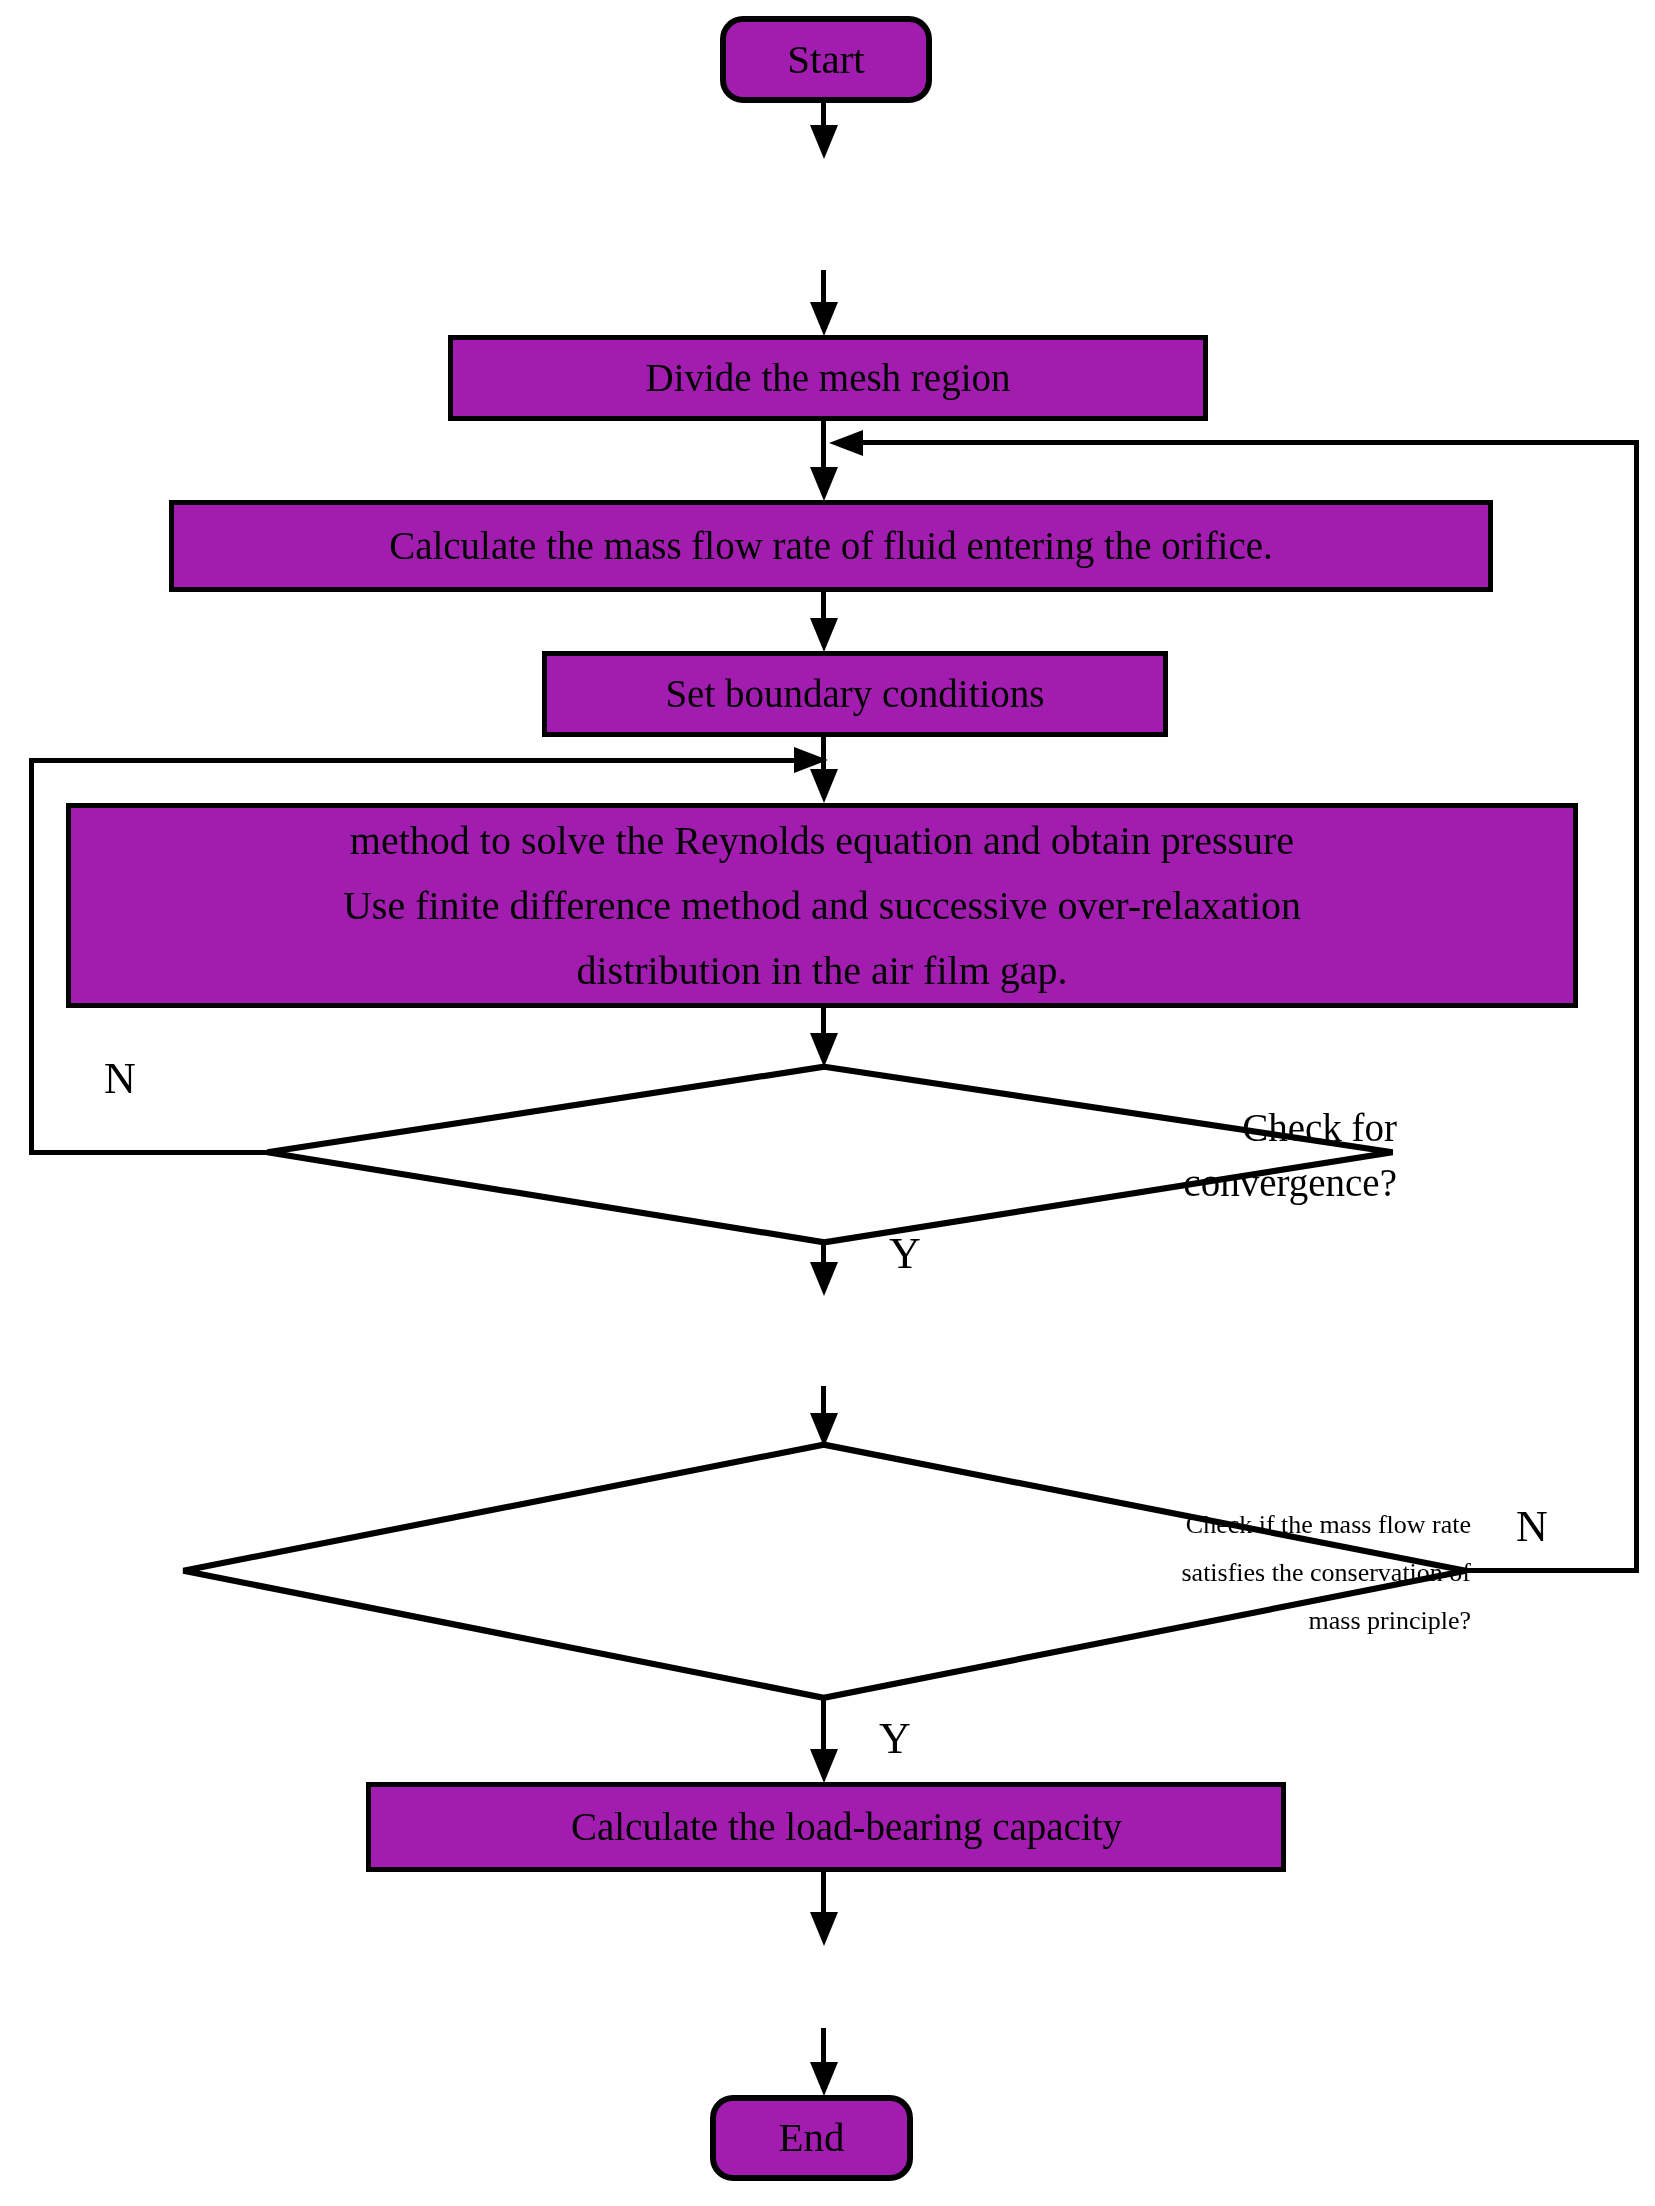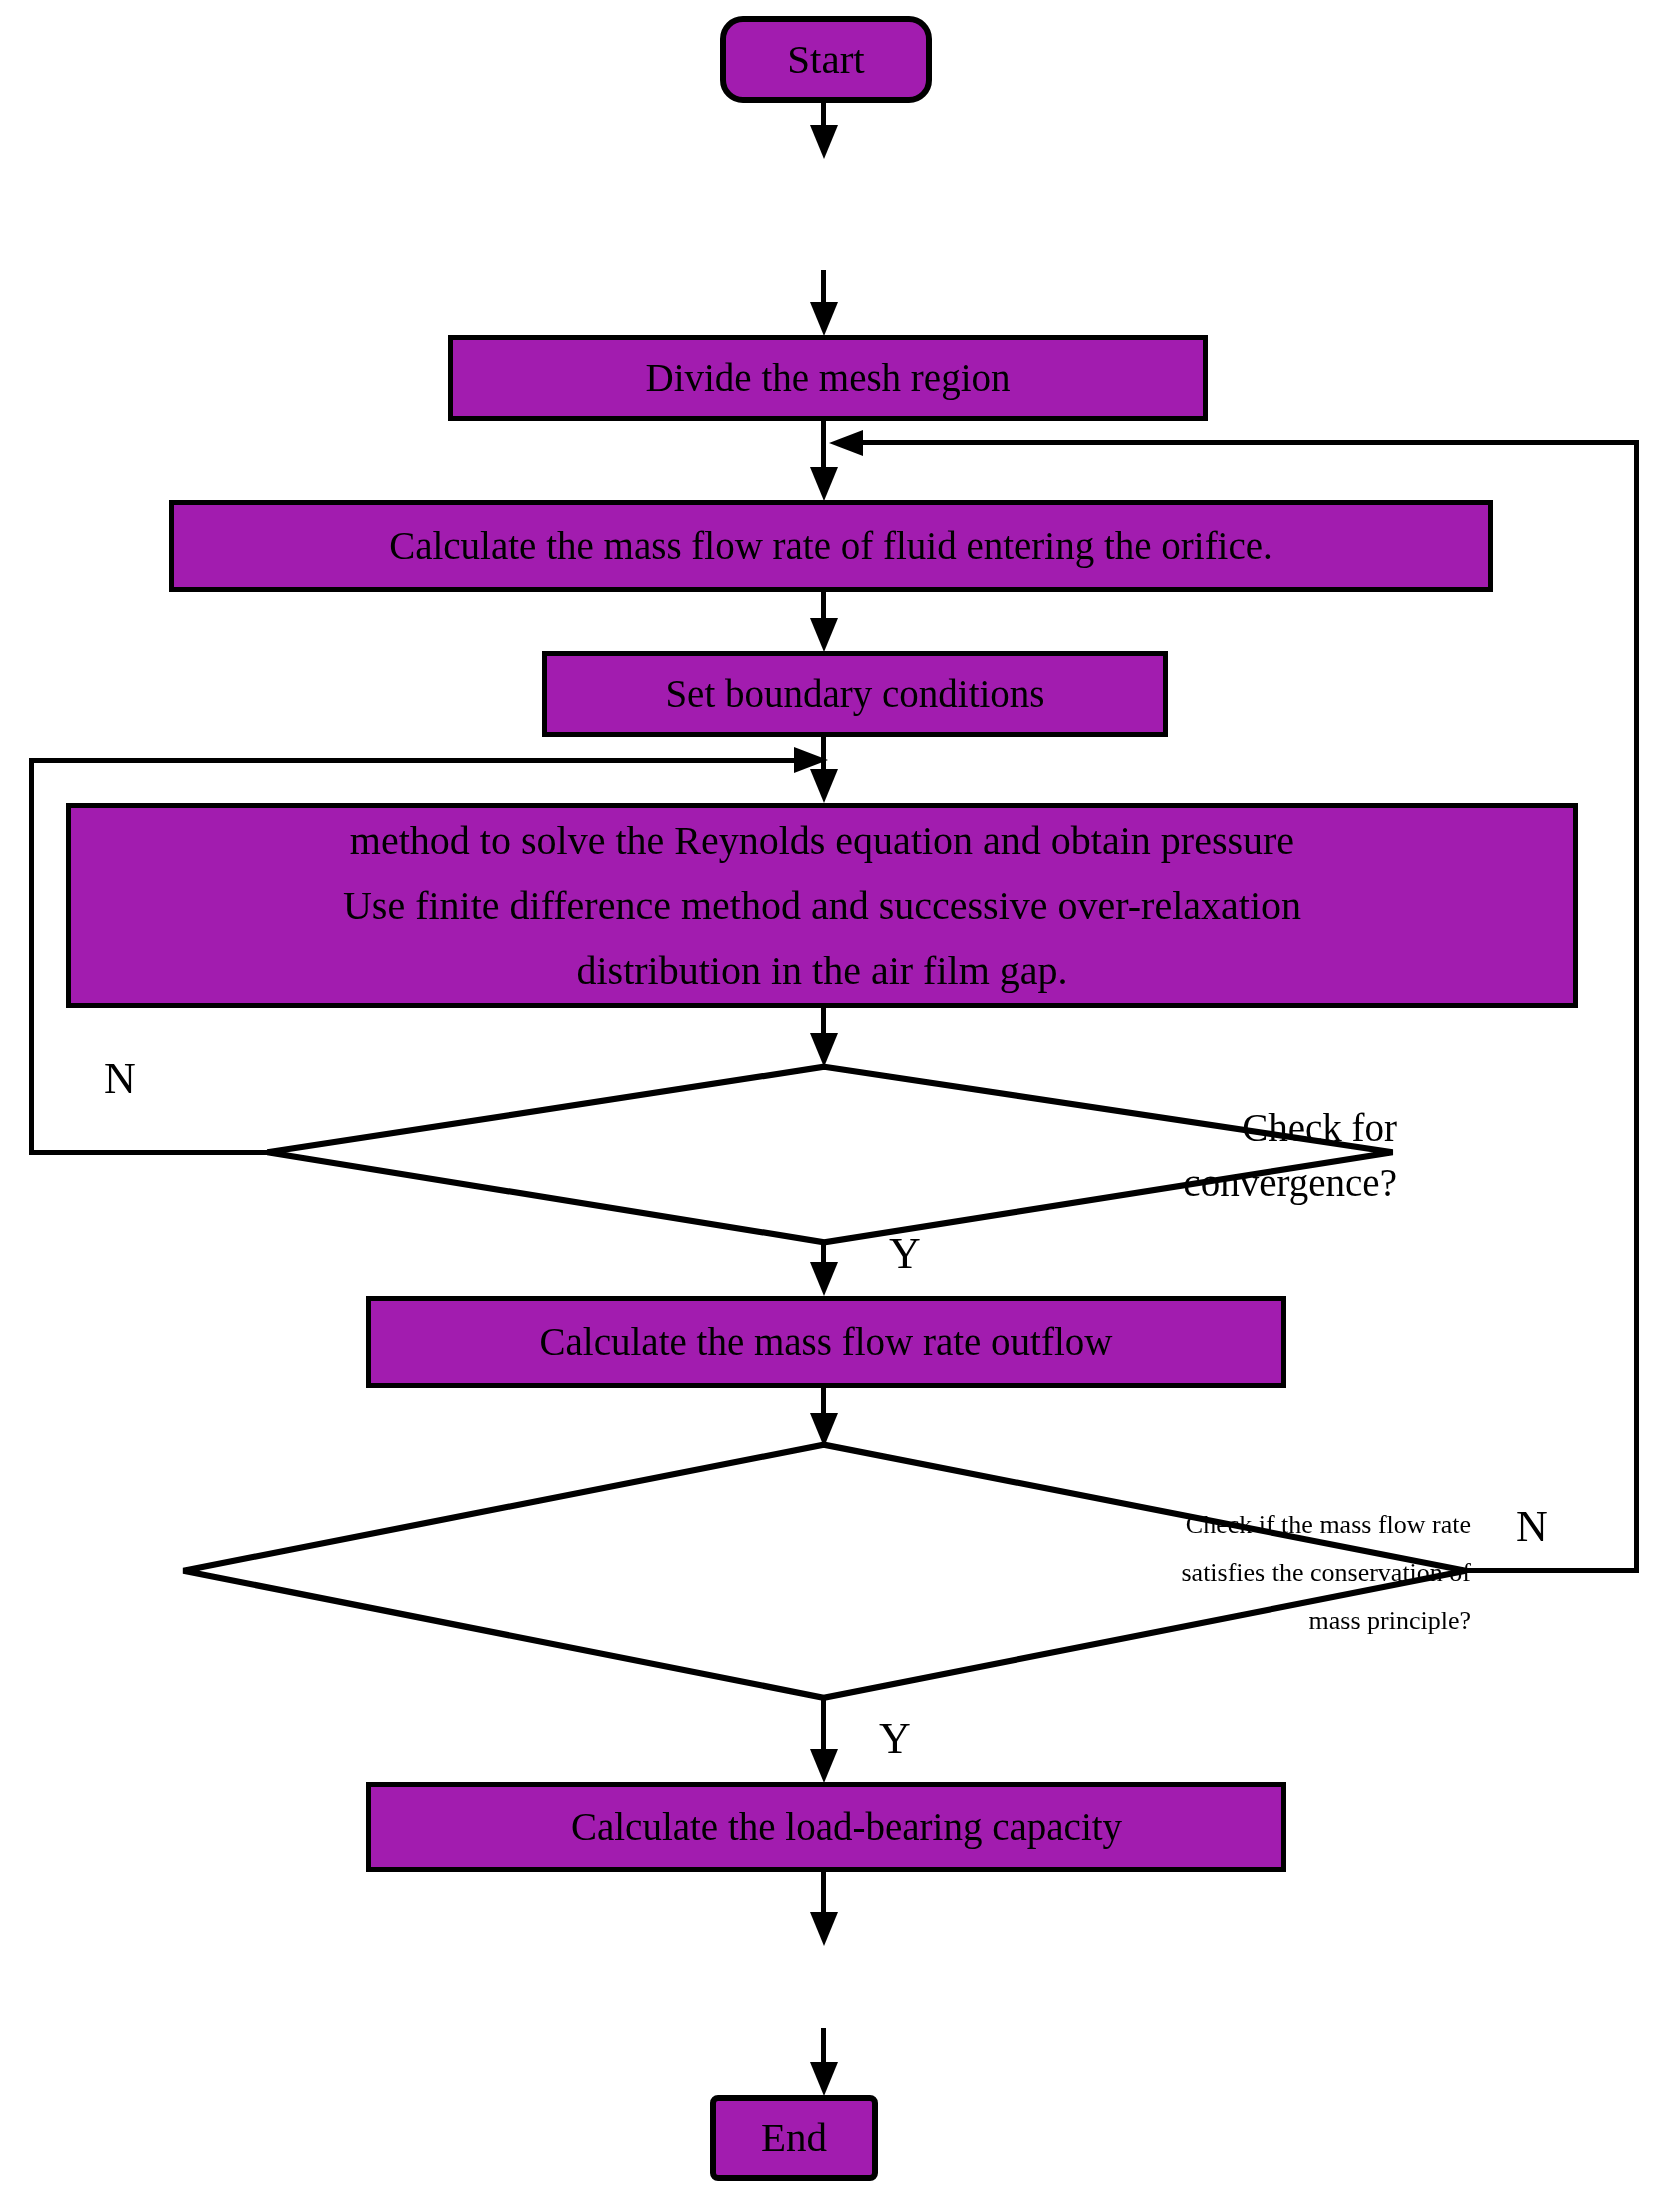--- a/index.html
+++ b/index.html
@@ -139,41 +139,38 @@
   <div class="diamond" style="left:263px;top:1063px;width:1134px;height:183px;">
     <svg width="1134" height="183" viewBox="0 0 1285 207">
       <polygon points="636,4 1280,101 636,203 5,101" fill="#ffffff" stroke="#000000" stroke-width="7"></polygon>
     </svg>
     <div class="dtext dtext-lg">
       <div>Check for</div>
       <div>convergence?</div>
     </div>
   </div>
 
-  <div class="node" style="left:366px;top:1296px;width:920px;height:92px;">
-    <span>Calculate the mass flow rate outflow</span>
-  </div>
 
   <div class="diamond" style="left:179px;top:1441px;width:1292px;height:263px;">
     <svg width="1292" height="263" viewBox="0 0 1465 298">
       <polygon points="731,4 1459,147 731,291 5,147" fill="#ffffff" stroke="#000000" stroke-width="7"></polygon>
     </svg>
     <div class="dtext dtext-sm">
       <div>Check if the mass flow rate</div>
       <div>satisfies the conservation of</div>
       <div>mass principle?</div>
     </div>
   </div>
 
   <div class="node" style="left:366px;top:1782px;width:920px;height:90px;padding-left:41px;">
     <span>Calculate the load-bearing capacity</span>
   </div>
 
 
-  <div class="node terminal" style="left:710px;top:2095px;width:168px;height:86px;border-radius:8px;">
+  <div class="node terminal" style="left:710px;top:2095px;width:203px;height:86px;">
     <span>End</span>
   </div>
 
   <div class="branch" style="left:104px;top:1057px;">N</div>
   <div class="branch" style="left:889px;top:1232px;">Y</div>
   <div class="branch" style="left:1516px;top:1505px;">N</div>
   <div class="branch" style="left:879px;top:1717px;">Y</div>
 
 </div>
 

